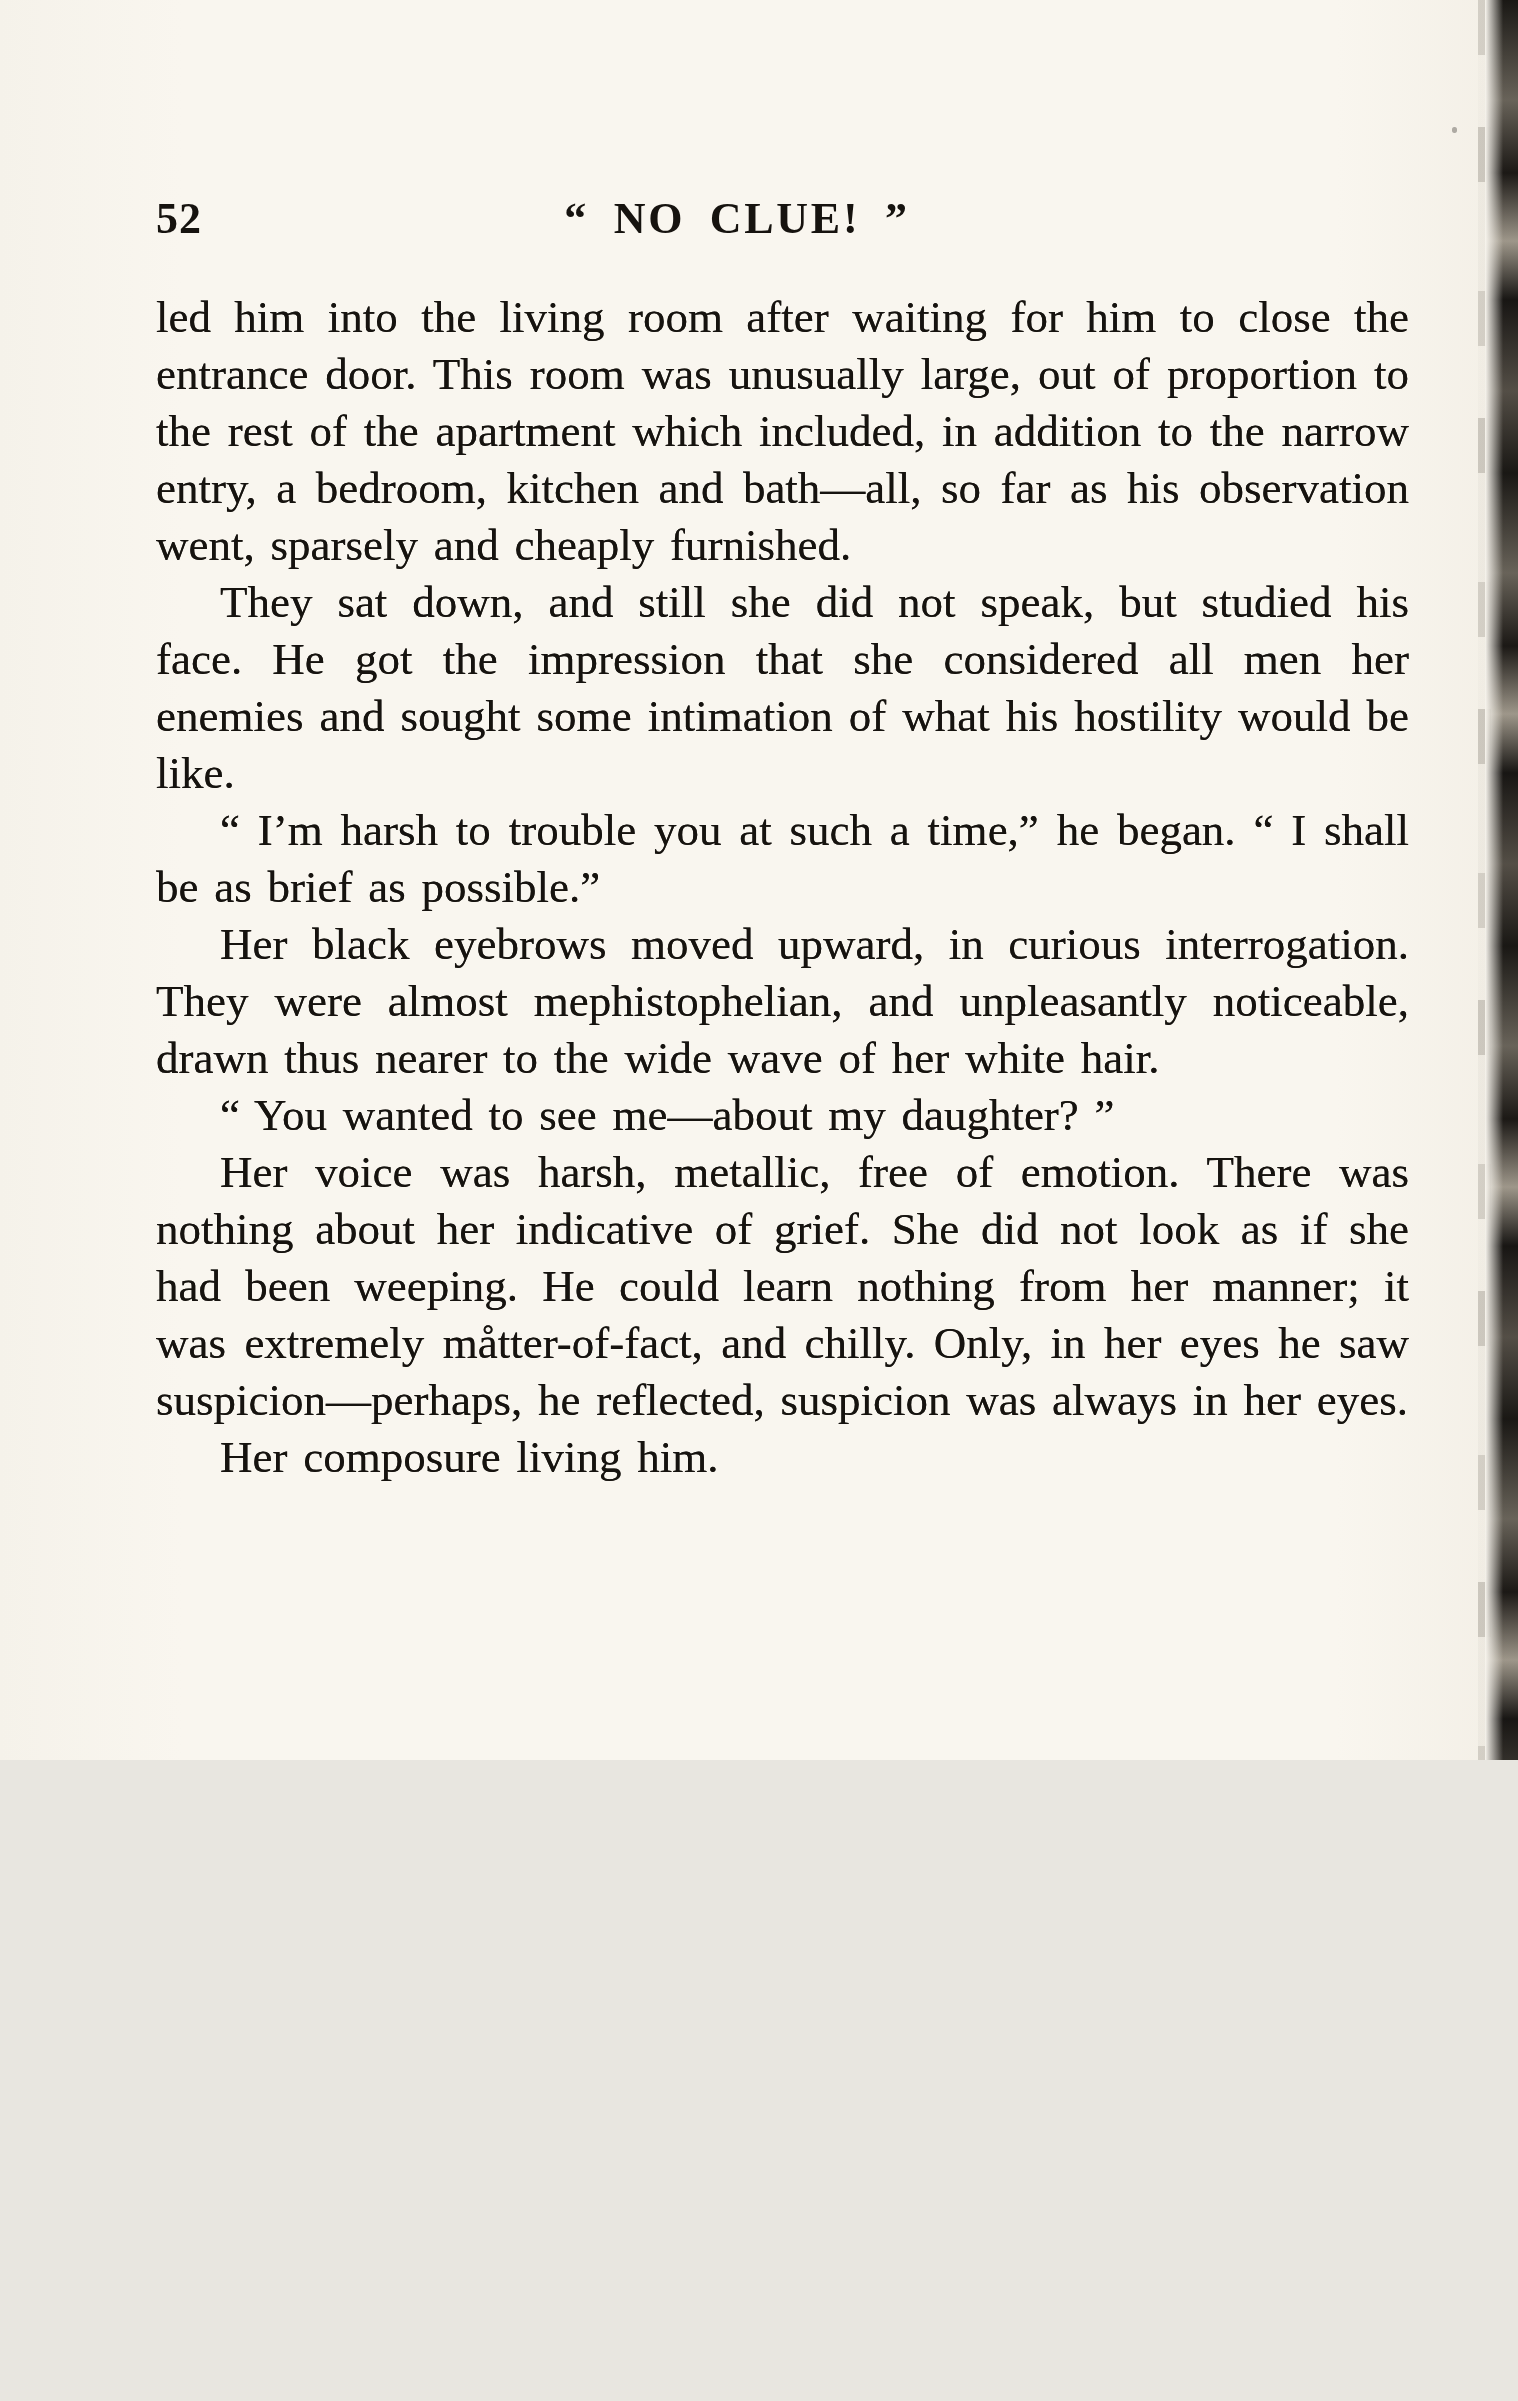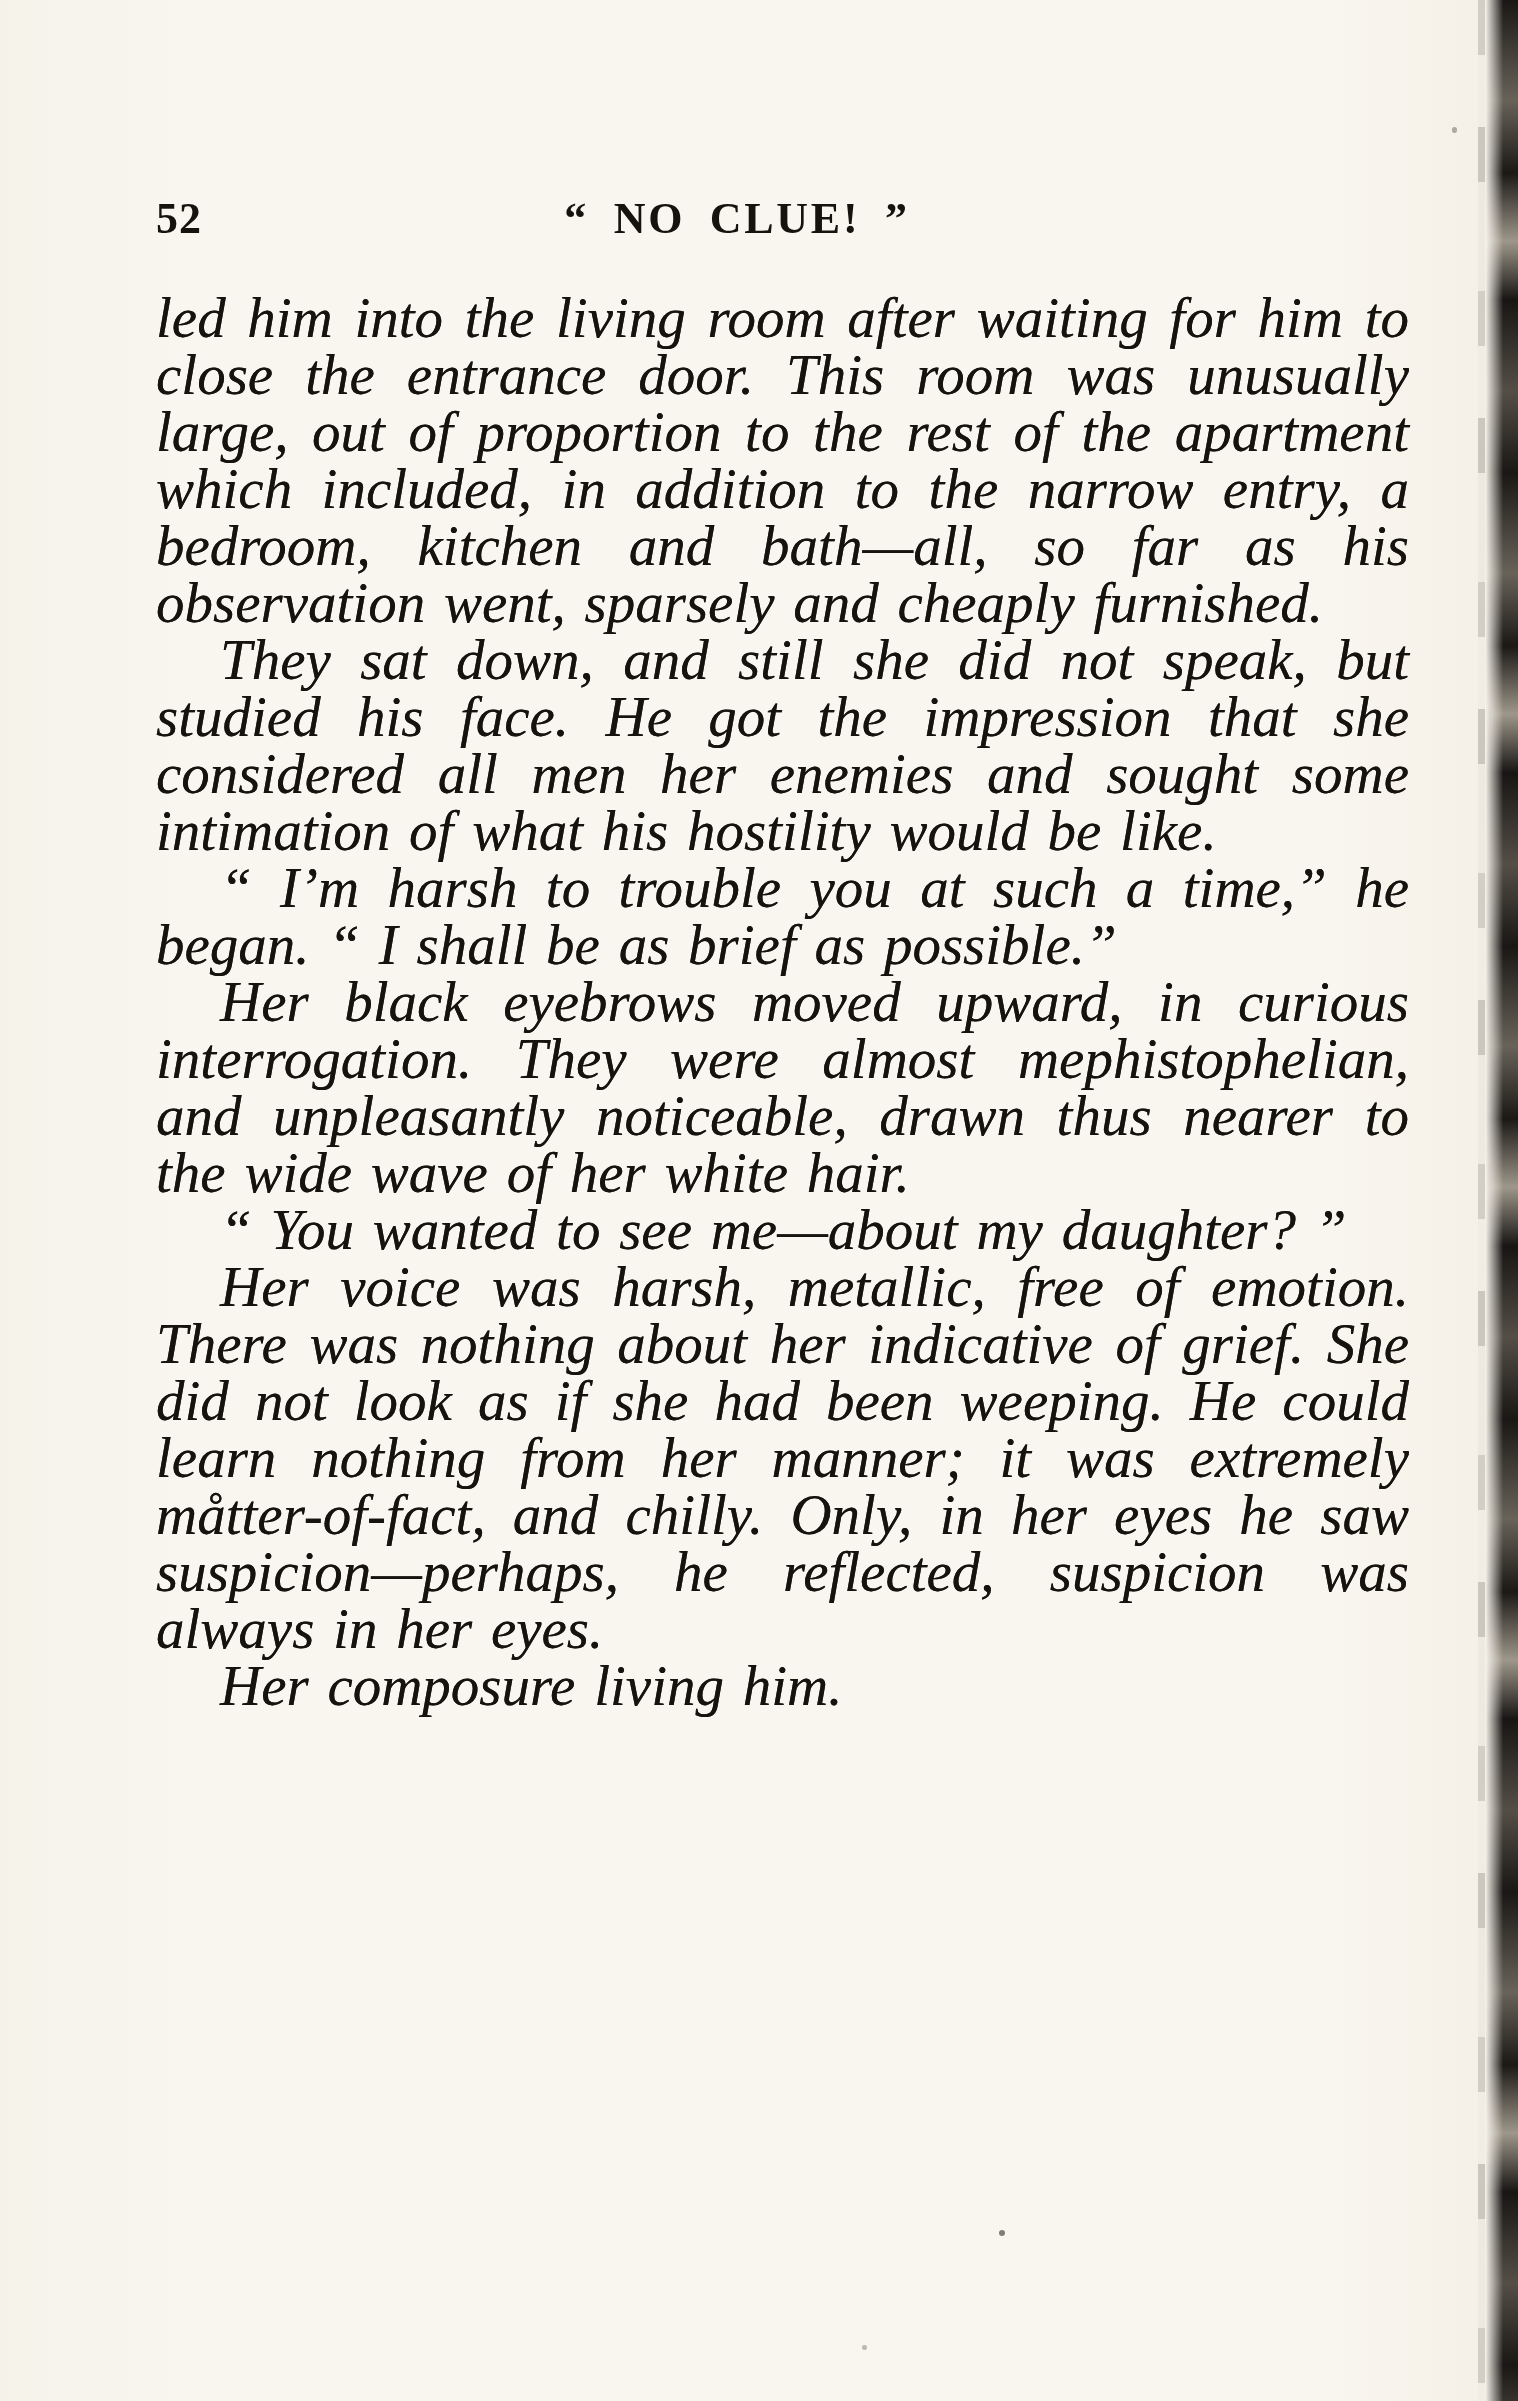--- a/index.html
+++ b/index.html
@@ -3,21 +3,21 @@
 <meta charset="utf-8">
 <style>
   html, body {
     margin: 0;
     padding: 0;
     background: #e8e6e0;
   }
   .page {
     position: relative;
     width: 1518px;
-    height: 2401px;
+    height: 1760px;
     margin: 0 auto;
     background: #f8f5ee;
     background-image: linear-gradient(90deg, #f5f2ea 0%, #f9f6ef 12%, #f9f6ef 88%, #f3efe6 100%);
     color: #16130f;
     font-family: "Liberation Serif", serif;
     overflow: hidden;
   }
   .page-header {
     position: relative;
     padding: 193px 168px 0 156px;
@@ -35,26 +35,25 @@
     top: 193px;
     text-align: center;
     font-size: 44px;
     font-weight: 700;
     letter-spacing: 2.7px;
     word-spacing: 11px;
     white-space: pre;
   }
   .page-body {
     padding: 36px 109px 0 156px;
-    font-size: 57px;
+    font-size: 45px;
     line-height: 57px;
     text-align: justify;
     word-spacing: 4.5px;
     text-shadow: 0 0 0.5px rgba(22, 19, 15, 0.85);
-    font-style: italic;
   }
   .para {
     margin: 0;
   }
   .para.indent {
     text-indent: 64px;
   }
   
   .edge-band {
     position: absolute;

